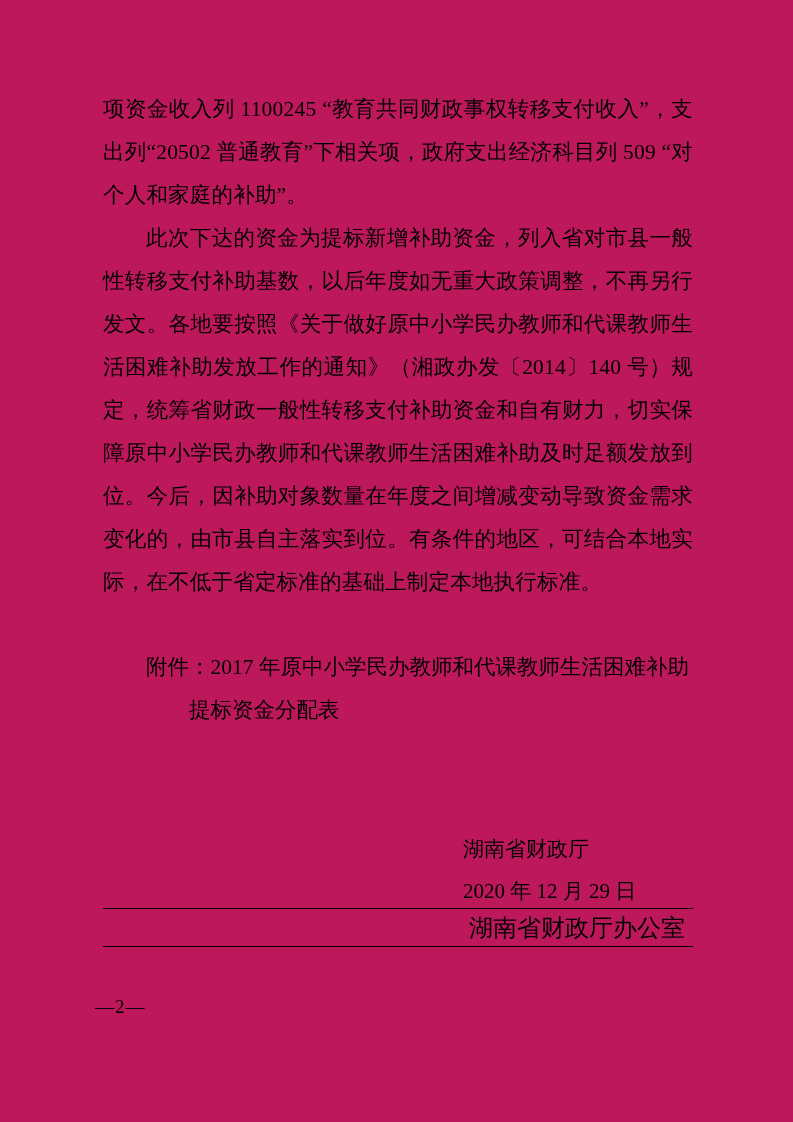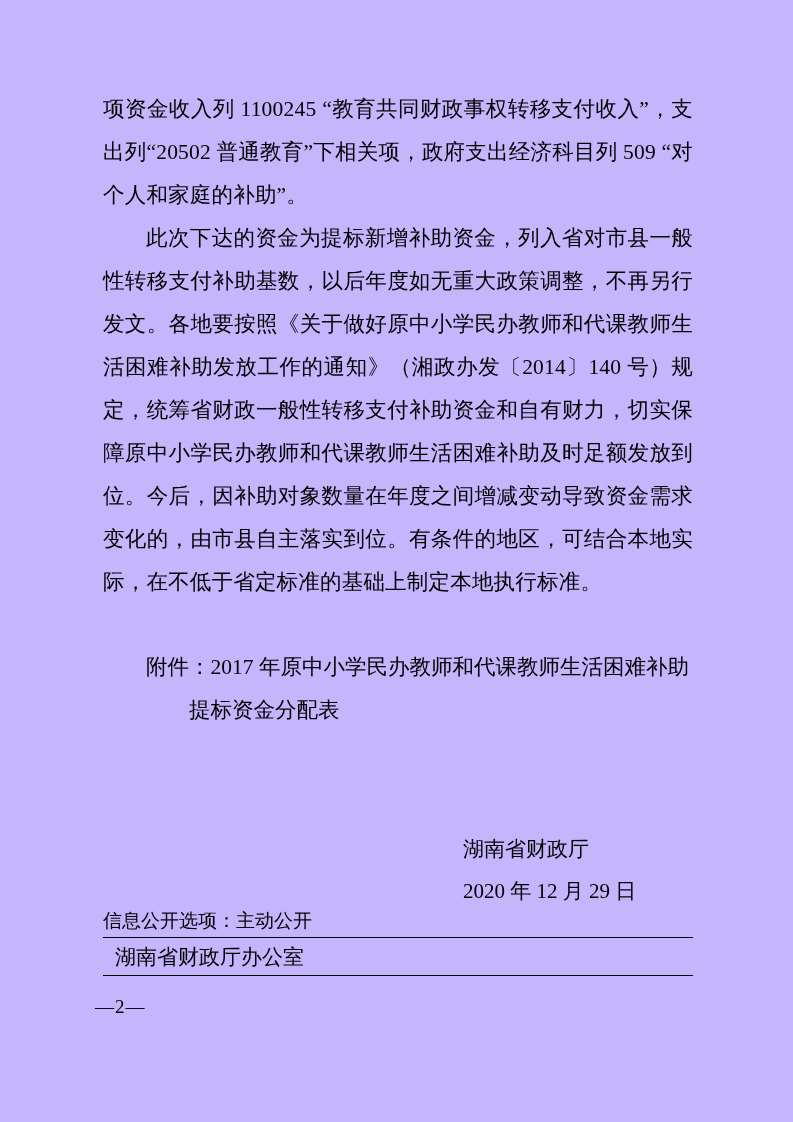--- a/index.html
+++ b/index.html
@@ -9,21 +9,21 @@
   }
   body {
     font-family: "Liberation Serif", "DejaVu Serif", serif;
     color: #000000;
   }
   .page {
     position: relative;
     width: 793px;
     height: 1122px;
     margin: 0 auto;
-    background: #c4b5fd;
+    background: #be185d;
     overflow: hidden;
   }
   .content {
     position: absolute;
     left: 103px;
     top: 88px;
     width: 590px;
   }
   .para {
     font-size: 21.5px;
@@ -71,22 +71,22 @@
     font-size: 19px;
     line-height: 26px;
     padding-bottom: 3px;
   }
   .rule {
     border-bottom: 1.6px solid #000;
     width: 100%;
   }
   .footer-row {
     display: flex;
-    justify-content: space-between;
-    font-size: 21px;
+    justify-content: flex-end;
+    font-size: 24px;
     line-height: 32px;
     padding: 3px 8px 2px 12px;
   }
   .rule-thin {
     border-bottom: 1.2px solid #000;
     width: 100%;
   }
   .page-number {
     position: absolute;
     left: 95px;
@@ -112,21 +112,20 @@
     </div>
 
     <div class="signature">
       <div>湖南省财政厅</div>
       <div>2020 年 12 月 29 日</div>
     </div>
 
   </div>
 
   <div class="footer">
-    <div class="disclosure">信息公开选项：主动公开</div>
     <div class="rule"></div>
     <div class="footer-row">
       <span>湖南省财政厅办公室</span>
     </div>
     <div class="rule-thin"></div>
   </div>
 
   <div class="page-number">—2—</div>
 
 </div>

